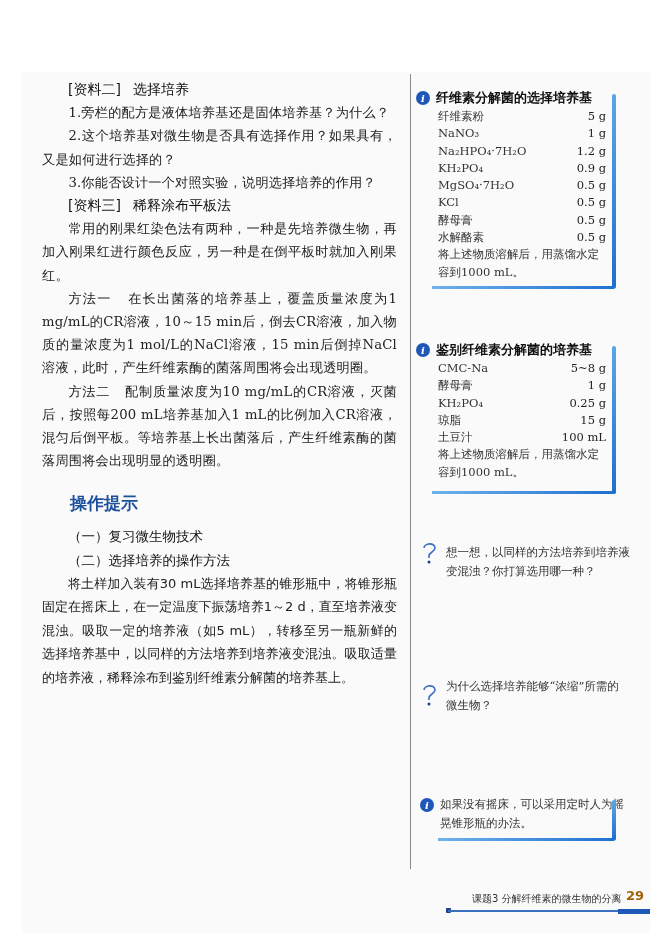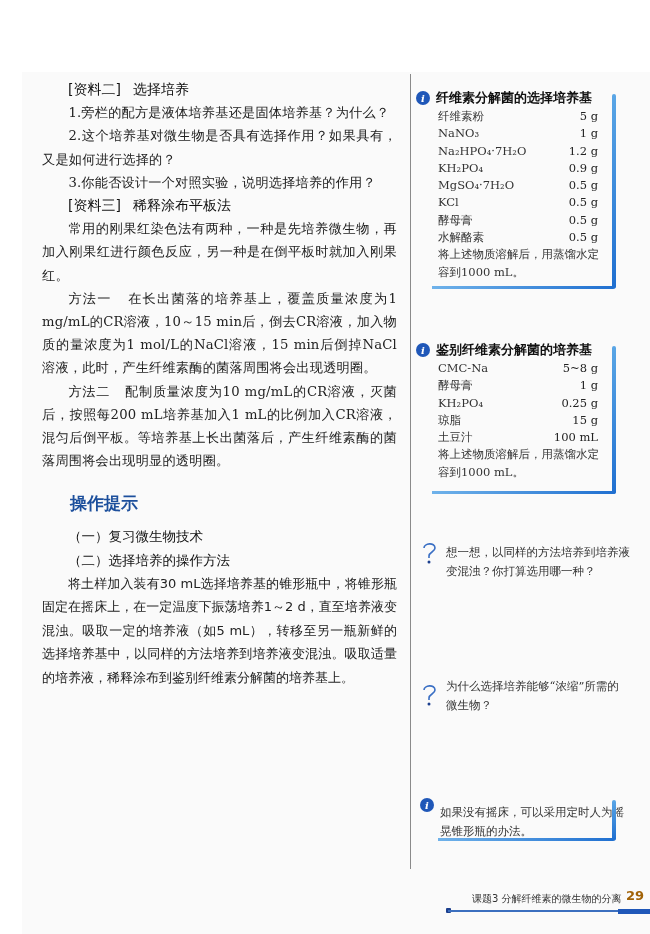--- a/index.html
+++ b/index.html
@@ -23,34 +23,34 @@
     .sans-p { font-family: "DejaVu Sans", "Liberation Sans", sans-serif; font-size: 13px; line-height: 23.5px; margin: 0; text-indent: 2em; text-align: justify; }
 
     
     .vdivider { position: absolute; left: 410px; top: 74px; width: 1px; height: 795px; background: #8a8a8a; }
 
     
     .box { position: absolute; left: 416px; width: 200px; }
     .box-title { font-family: "DejaVu Sans", "Liberation Sans", sans-serif; font-size: 13px; font-weight: bold; color: #111; display: flex; align-items: center; height: 20px; }
     .info-icon { width: 14px; height: 14px; border-radius: 50%; background: #1f57b8; color: #fff; font-size: 10px; font-style: italic; font-weight: bold; display: inline-flex; align-items: center; justify-content: center; margin-right: 6px; font-family: "DejaVu Serif", serif; flex: none; }
     .recipe { margin-left: 22px; font-size: 11.5px; }
-    .recipe-row { display: flex; height: 17.3px; line-height: 17.3px; }
+    .recipe-row { display: flex; height: 17.3px; line-height: 17.3px; gap: 8px; }
     .recipe-row .name { width: 100px; color: #333; }
     .recipe-row .amt { width: 60px; text-align: right; color: #222; }
     .recipe-note { font-size: 11.5px; line-height: 17.5px; margin-left: 22px; color: #333; width: 172px; }
     .bracket-right { position: absolute; width: 4px; background: linear-gradient(#5aa6e6, #1f6fd0); border-radius: 2px; }
     .bracket-bottom { position: absolute; height: 3px; background: linear-gradient(90deg, #6fb2ea, #1f6fd0); border-radius: 0 0 6px 0; }
 
     .think { position: absolute; left: 420px; width: 210px; display: flex; }
     .q-icon { width: 18px; height: 24px; flex: none; margin-right: 8px; margin-top: -2px; }
     .think-text { font-size: 11.5px; line-height: 19px; color: #333; }
 
     .tip { position: absolute; left: 420px; top: 795px; width: 210px; }
     .tip-row { display: flex; }
-    .tip-text { font-size: 11.5px; line-height: 19px; color: #333; margin-top: 8px; }
+    .tip-text { font-size: 11.5px; line-height: 19px; color: #333; }
 
     
     .footer-line { position: absolute; left: 448px; top: 910px; width: 170px; height: 1.5px; background: #3b6fbf; }
     .footer-dot { position: absolute; left: 446px; top: 908px; width: 5px; height: 5px; background: #1c3f8e; border-radius: 1px; }
     .footer-blue { position: absolute; left: 618px; top: 909px; width: 32px; height: 5px; background: #1f57b8; }
     .footer-text { position: absolute; left: 472px; top: 892px; font-family: "DejaVu Sans", "Liberation Sans", sans-serif; font-size: 10px; color: #333; }
     .page-num { position: absolute; left: 626px; top: 888px; font-family: "DejaVu Sans", "Liberation Sans", sans-serif; font-size: 13px; font-weight: bold; color: #a16207; }
   </style>
 </head>
 <body>

